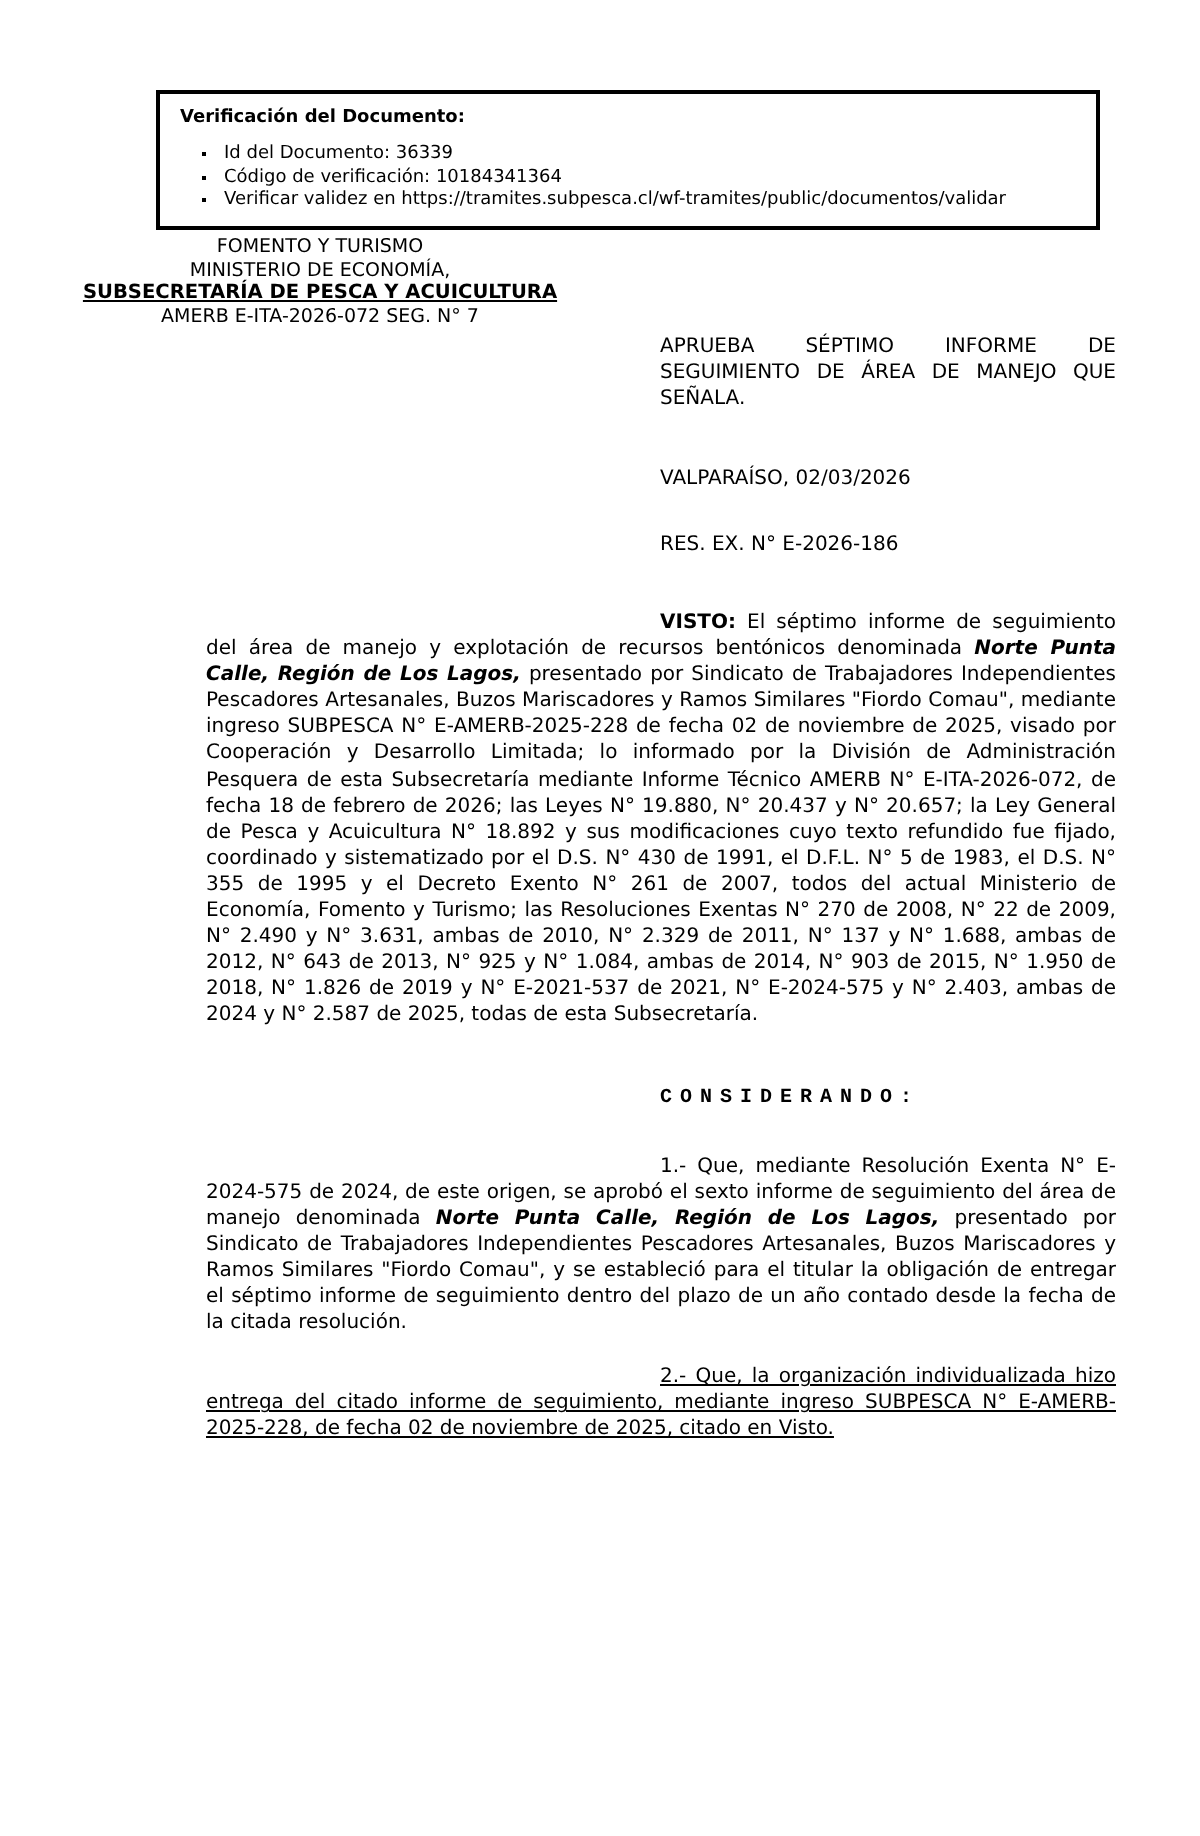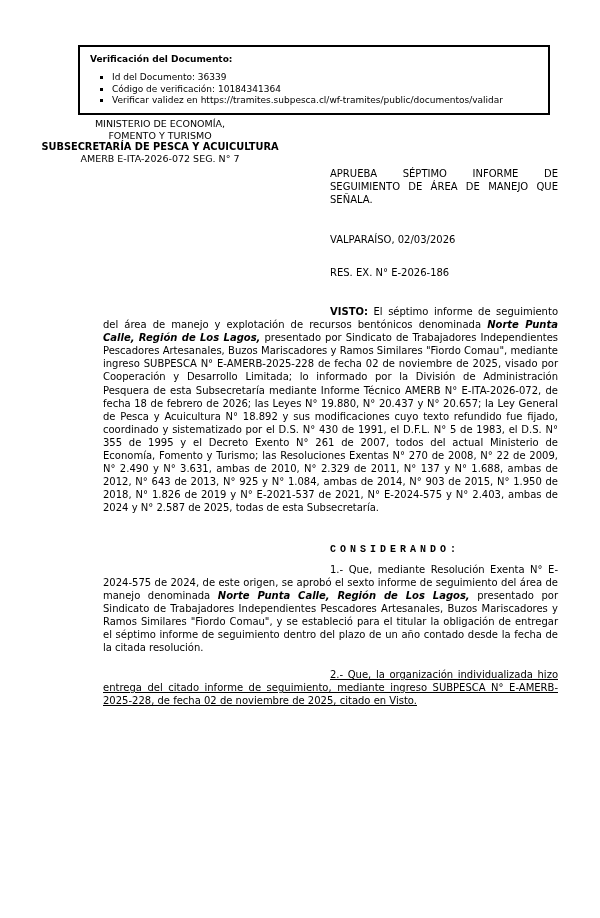--- a/index.html
+++ b/index.html
@@ -46,20 +46,21 @@
     position: absolute;
     left: 40px;
     top: 118px;
     width: 240px;
     text-align: center;
     font-size: 9.5px;
     line-height: 11.5px;
   }
   .letterhead .lh-bold {
     font-weight: bold;
+    text-decoration: underline;
     font-size: 9.8px;
   }
 
   
   .title-block {
     position: absolute;
     left: 330px;
     top: 167px;
     width: 228px;
     font-size: 10px;
@@ -92,21 +93,21 @@
   }
   .bold { font-weight: bold; }
   .bold-italic { font-weight: bold; font-style: italic; }
   .considerando-heading {
     margin: 28px 0 0 227px;
     font-weight: bold;
     letter-spacing: 4px;
     text-indent: 0;
     font-family: Liberation Mono, monospace;
   }
-  .para-num1 { margin-top: 7px; }
+  .para-num1 { margin-top: 21px; }
   .para-num2 { margin-top: 14px; text-decoration: underline; }
 
   
   .footer {
     position: absolute;
     top: 856px;
     right: 58px;
     font-size: 8px;
     line-height: 10px;
   }
@@ -120,22 +121,22 @@
   <div class="verify-box">
     <div class="verify-title">Verificación del Documento:</div>
     <ul class="verify-list">
       <li>Id del Documento: 36339</li>
       <li>Código de verificación: 10184341364</li>
       <li>Verificar validez en https://tramites.subpesca.cl/wf-tramites/public/documentos/validar</li>
     </ul>
   </div>
 
   <div class="letterhead">
+    <div>FOMENTO Y TURISMO</div>
     <div>MINISTERIO DE ECONOMÍA,</div>
-    <div>FOMENTO Y TURISMO</div>
     <div class="lh-bold">SUBSECRETARÍA DE PESCA Y ACUICULTURA</div>
     <div>AMERB E-ITA-2026-072 SEG. N° 7</div>
   </div>
 
   <div class="title-block">
     <p class="subject">APRUEBA SÉPTIMO INFORME DE SEGUIMIENTO DE ÁREA DE MANEJO QUE SEÑALA.</p>
     <p class="place-date">VALPARAÍSO, 02/03/2026</p>
     <p class="res-num">RES. EX. N° E-2026-186</p>
   </div>
 

